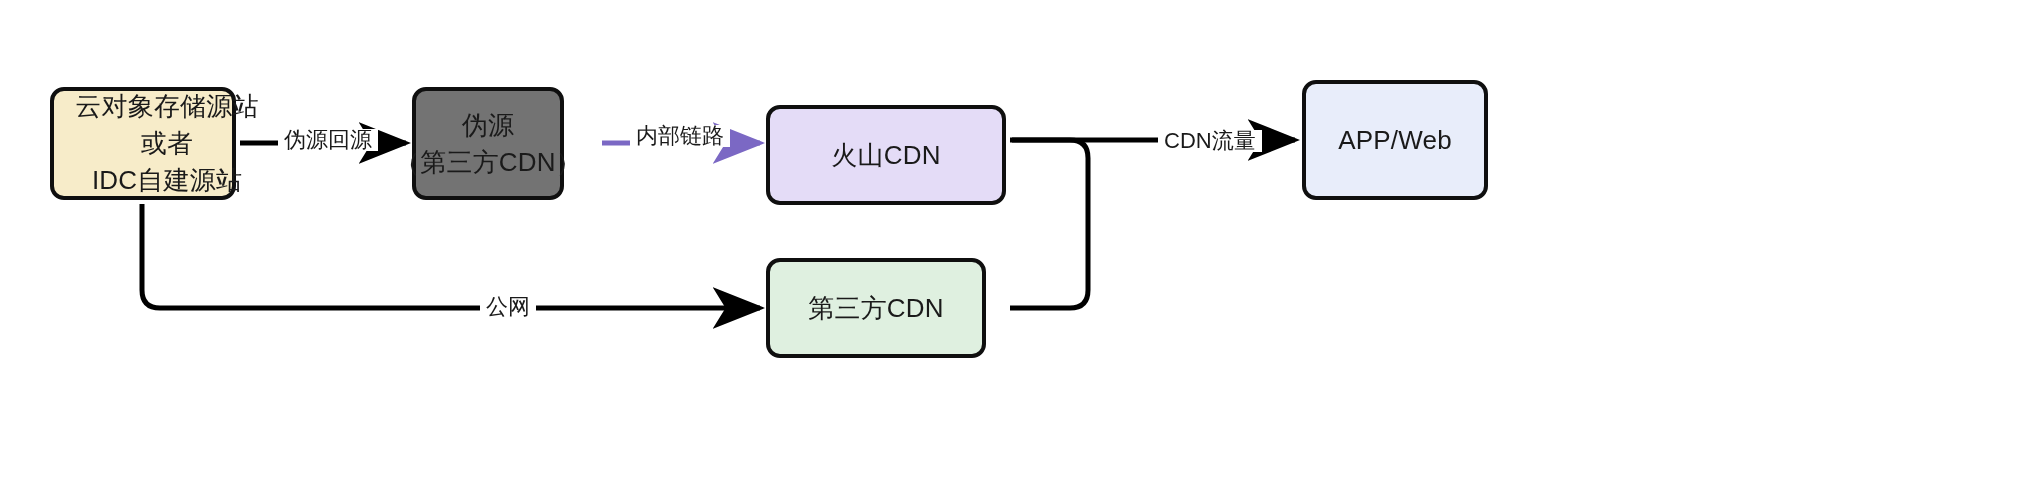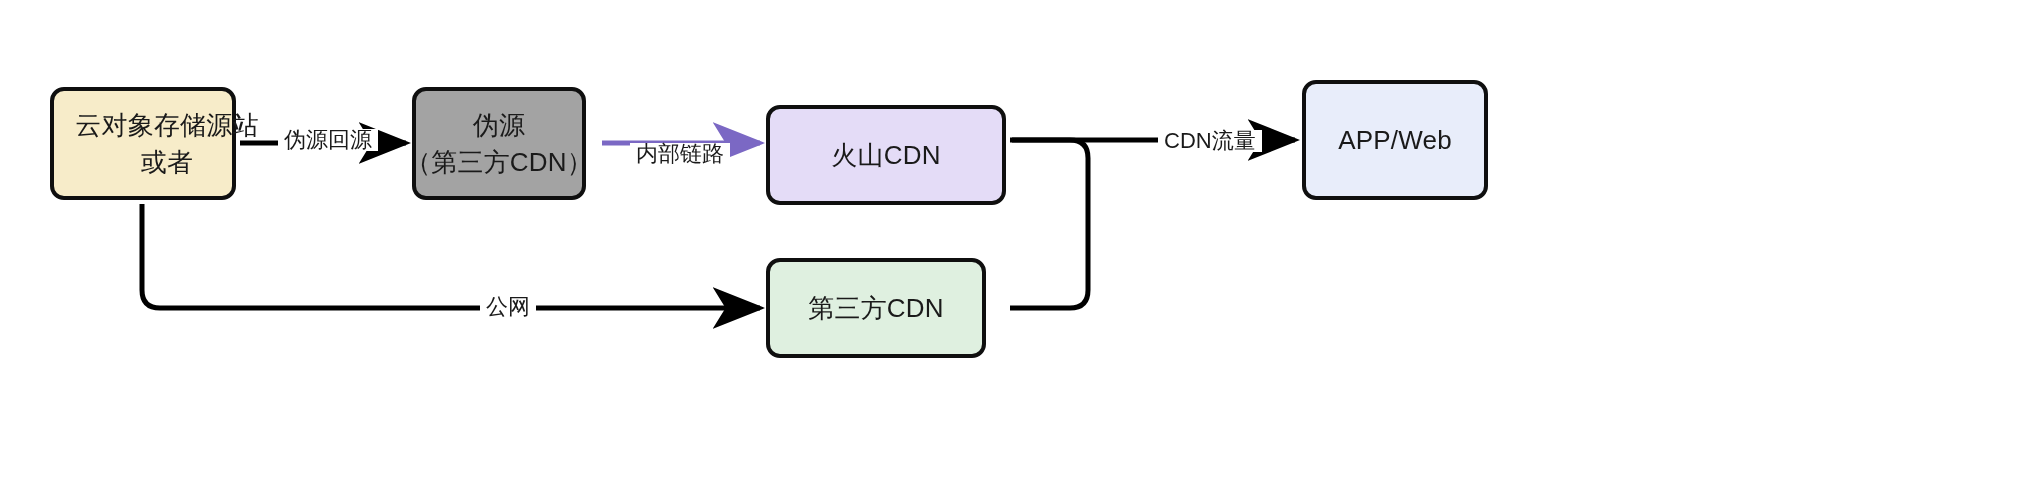--- a/index.html
+++ b/index.html
@@ -40,23 +40,23 @@
     left: 50px;
     top: 87px;
     width: 186px;
     height: 113px;
     background: #f7ecc9;
     padding-left: 48px;
   }
   #node-pseudo-origin {
     left: 412px;
     top: 87px;
-    width: 174px;
+    width: 152px;
     height: 113px;
-    background: #a3a3a3;
+    background: #737373;
   }
   #node-volcano-cdn {
     left: 766px;
     top: 105px;
     width: 240px;
     height: 100px;
     background: #e4dcf7;
   }
   #node-thirdparty-cdn {
     left: 766px;
@@ -85,21 +85,21 @@
   .edge-label {
     position: absolute;
     font-size: 22px;
     color: #1a1a1a;
     white-space: nowrap;
     background: #ffffff;
     padding: 0 6px;
     line-height: 1;
   }
   #label-pseudo-backhaul { left: 278px; top: 129px; }
-  #label-internal-link   { left: 630px; top: 143px; }
+  #label-internal-link   { left: 630px; top: 125px; }
   #label-cdn-traffic     { left: 1158px; top: 130px; text-align: right; }
   #label-public-network  { left: 480px; top: 296px; }
 </style>
 </head>
 <body>
 
 <div id="diagram-root">
 
   <svg class="edge-svg" viewBox="0 0 2044 498" xmlns="http://www.w3.org/2000/svg">
     <defs>
@@ -118,20 +118,21 @@
     <path d="M1010,140 L1295,140" fill="none" stroke="#000000" stroke-width="5" marker-end="url(#arrow-black)"></path>
 
     <path d="M142,204 L142,290 Q142,308 160,308 L760,308" fill="none" stroke="#000000" stroke-width="5" marker-end="url(#arrow-black)"></path>
 
     <path d="M1010,308 L1070,308 Q1088,308 1088,290 L1088,158 Q1088,140 1070,140 L1012,140" fill="none" stroke="#000000" stroke-width="5"></path>
   </svg>
 
   <div class="node" id="node-origin">
     <span class="line">云对象存储源站</span>
     <span class="line">或者</span>
+    <span class="line">IDC自建源站</span>
   </div>
 
   <div class="node" id="node-pseudo-origin">
     <span class="line">伪源</span>
     <span class="line">（第三方CDN）</span>
   </div>
 
   <div class="node" id="node-volcano-cdn">
     <span class="line">火山CDN</span>
   </div>

